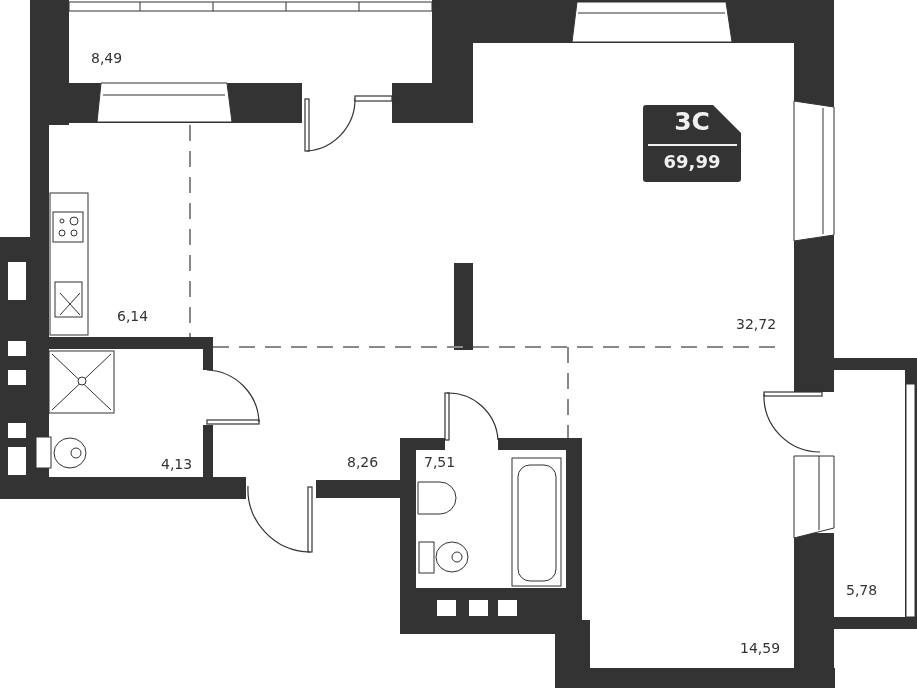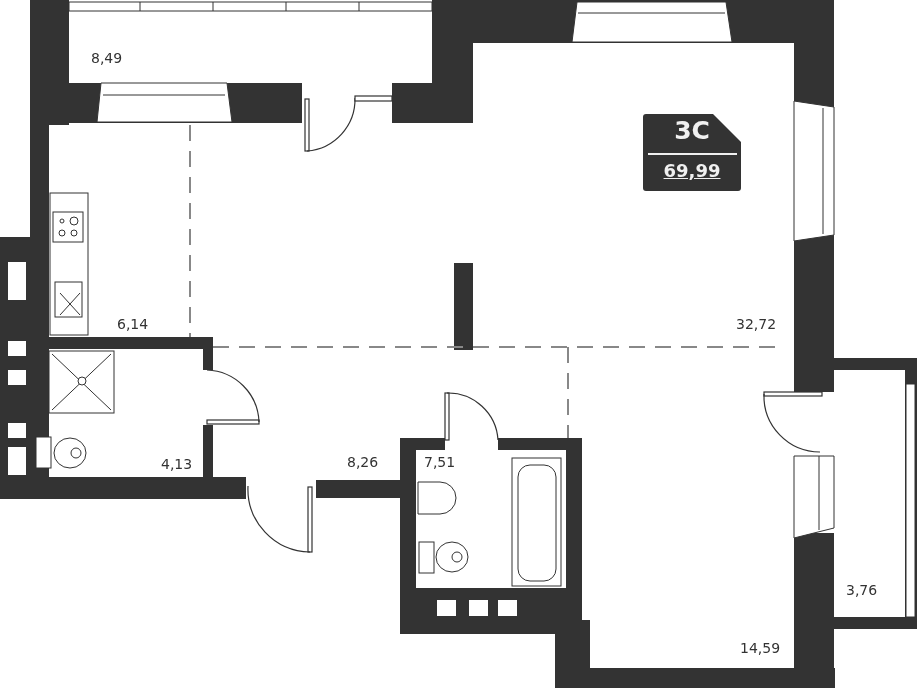--- a/index.html
+++ b/index.html
@@ -1,21 +1,21 @@
 <!DOCTYPE html>
 <html><head>
   <meta charset="utf-8">
   <style>
     html, body { margin: 0; padding: 0; background: #ffffff; }
     body { width: 917px; height: 688px; position: relative; overflow: hidden; font-family: "DejaVu Sans", sans-serif; }
     #plan { position: absolute; left: 0; top: 0; }
     .area-label { position: absolute; font-family: "DejaVu Sans", sans-serif; font-size: 14px; color: #333333; letter-spacing: 0; }
-    .badge { position: absolute; left: 643px; top: 114px; width: 103px; height: 59px; }
+    .badge { position: absolute; left: 643px; top: 105px; width: 103px; height: 59px; }
     .badge-code { position: absolute; left: 0; top: 2px; width: 98px; text-align: center; font-family: "DejaVu Sans", sans-serif; font-weight: bold; font-size: 25px; color: #f0f0f0; }
-    .badge-total { position: absolute; left: 0; top: 46px; width: 98px; text-align: center; font-family: "DejaVu Sans", sans-serif; font-weight: bold; font-size: 18px; color: #f0f0f0; text-decoration: underline; }
+    .badge-total { position: absolute; left: 0; top: 46px; width: 98px; text-align: center; font-family: "DejaVu Sans", sans-serif; font-weight: bold; font-size: 18px; color: #f0f0f0; }
   </style>
 </head>
 <body>
 
 <svg id="plan" width="917" height="688" viewBox="0 0 917 688" xmlns="http://www.w3.org/2000/svg">
 
   <g fill="#333333">
 
     <rect x="30" y="0" width="39" height="125"></rect>
     <rect x="432" y="0" width="41" height="123"></rect>
@@ -153,19 +153,19 @@
 <div class="badge">
   <svg width="103" height="77" style="position:absolute;left:0;top:0">
     <path d="M3,0 L70,0 L98,28 L98,74 Q98,77 95,77 L3,77 Q0,77 0,74 L0,3 Q0,0 3,0 Z" fill="#333333"></path>
     <line x1="5" y1="40" x2="94" y2="40" stroke="#f0f0f0" stroke-width="2"></line>
   </svg>
   <div class="badge-code">3С</div>
   <div class="badge-total">69,99</div>
 </div>
 
 <div class="area-label" style="left:91px;top:50px">8,49</div>
-<div class="area-label" style="left:117px;top:316px">6,14</div>
+<div class="area-label" style="left:117px;top:308px">6,14</div>
 <div class="area-label" style="left:736px;top:316px">32,72</div>
 <div class="area-label" style="left:161px;top:456px">4,13</div>
 <div class="area-label" style="left:347px;top:454px">8,26</div>
 <div class="area-label" style="left:424px;top:454px">7,51</div>
 <div class="area-label" style="left:740px;top:640px">14,59</div>
-<div class="area-label" style="left:846px;top:582px">3,76</div>
+<div class="area-label" style="left:846px;top:582px">5,78</div>
 
 </body></html>

